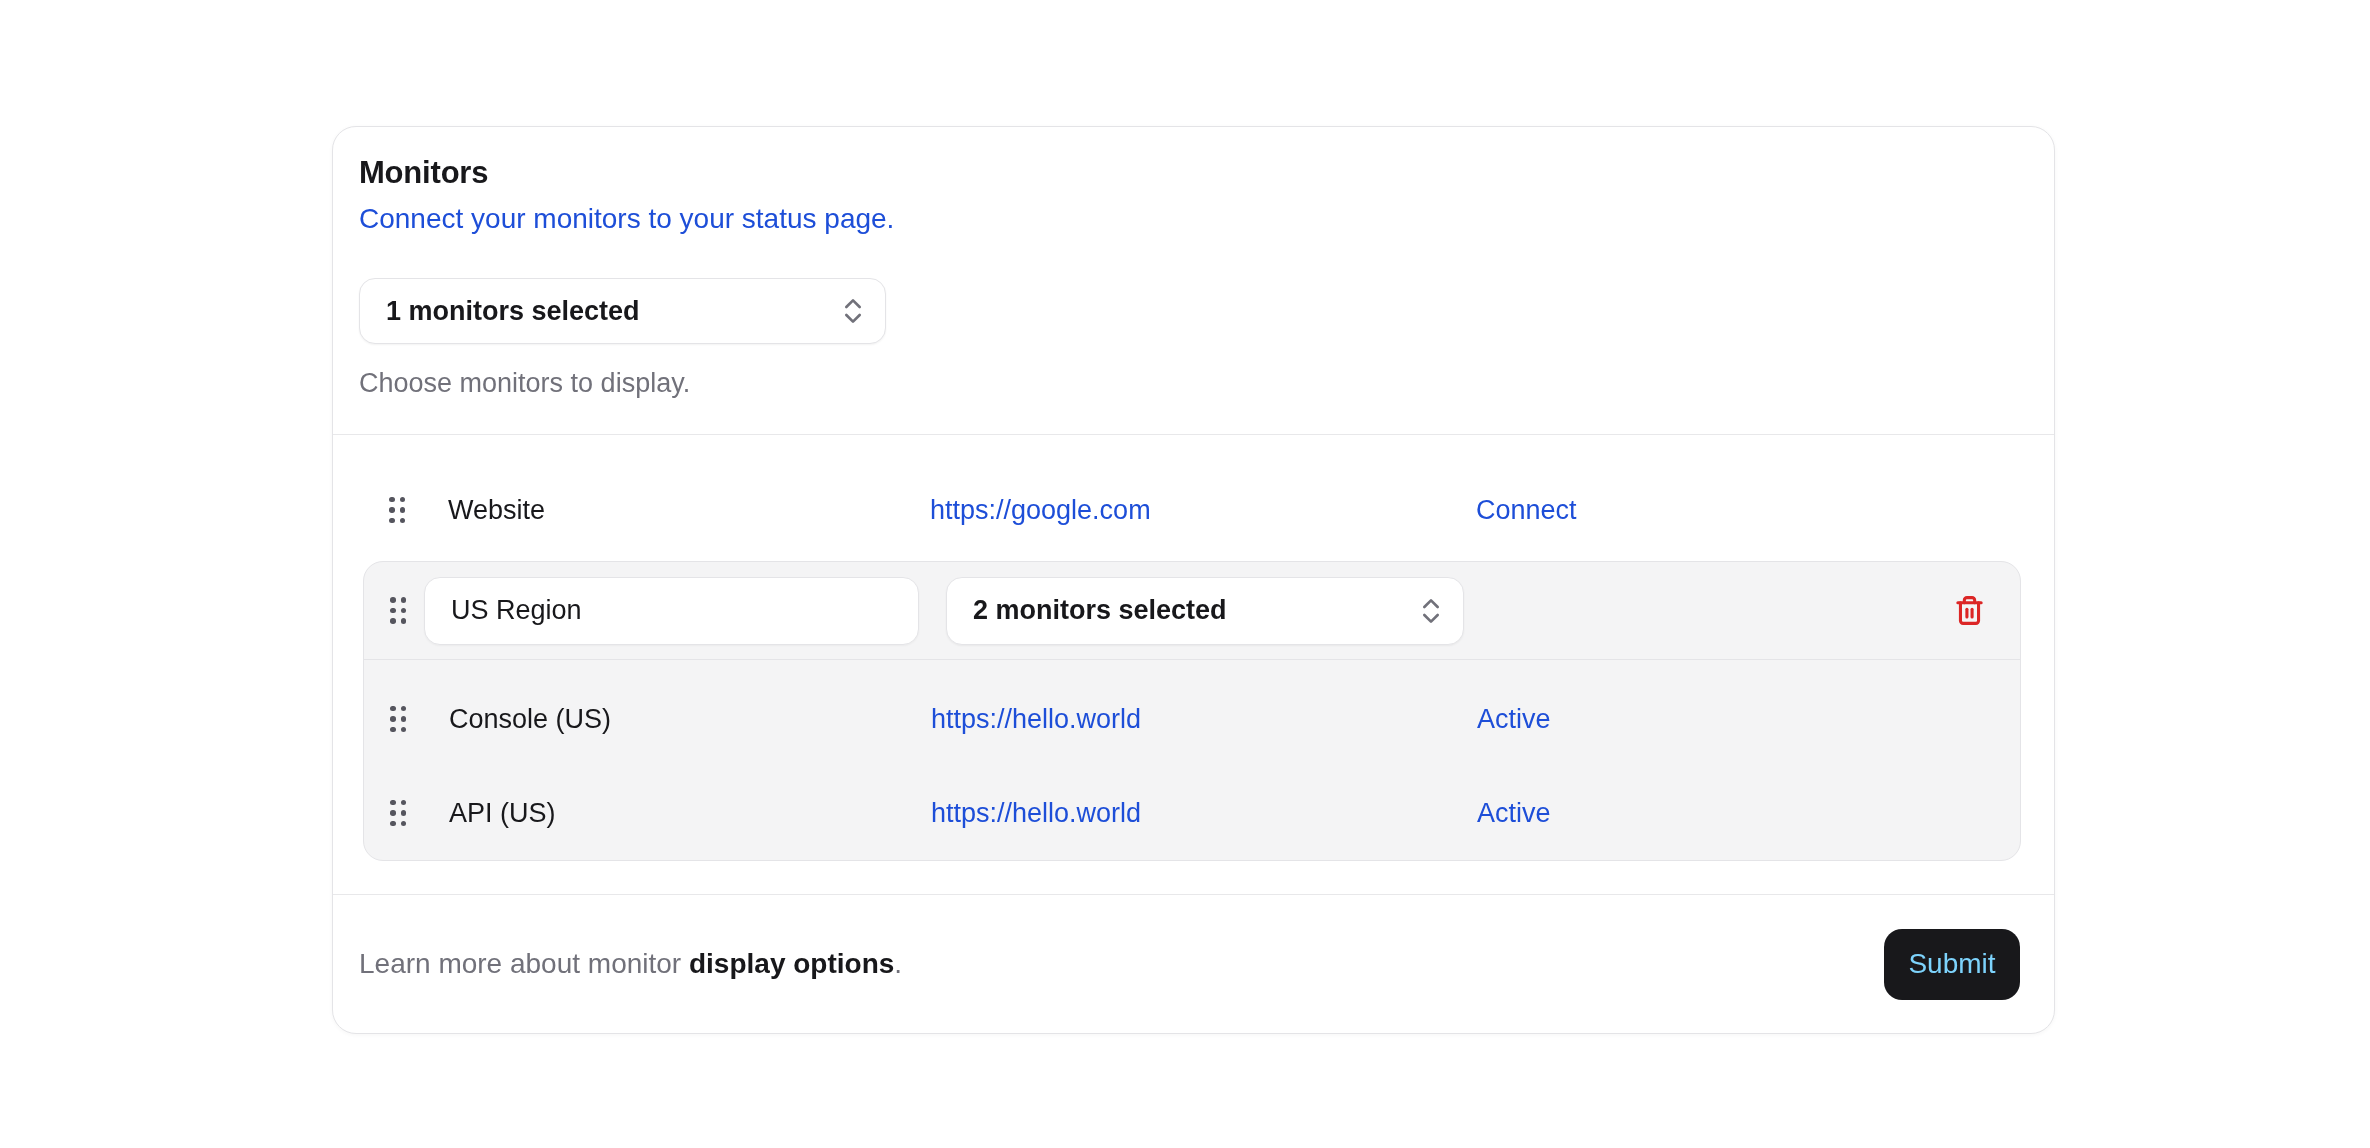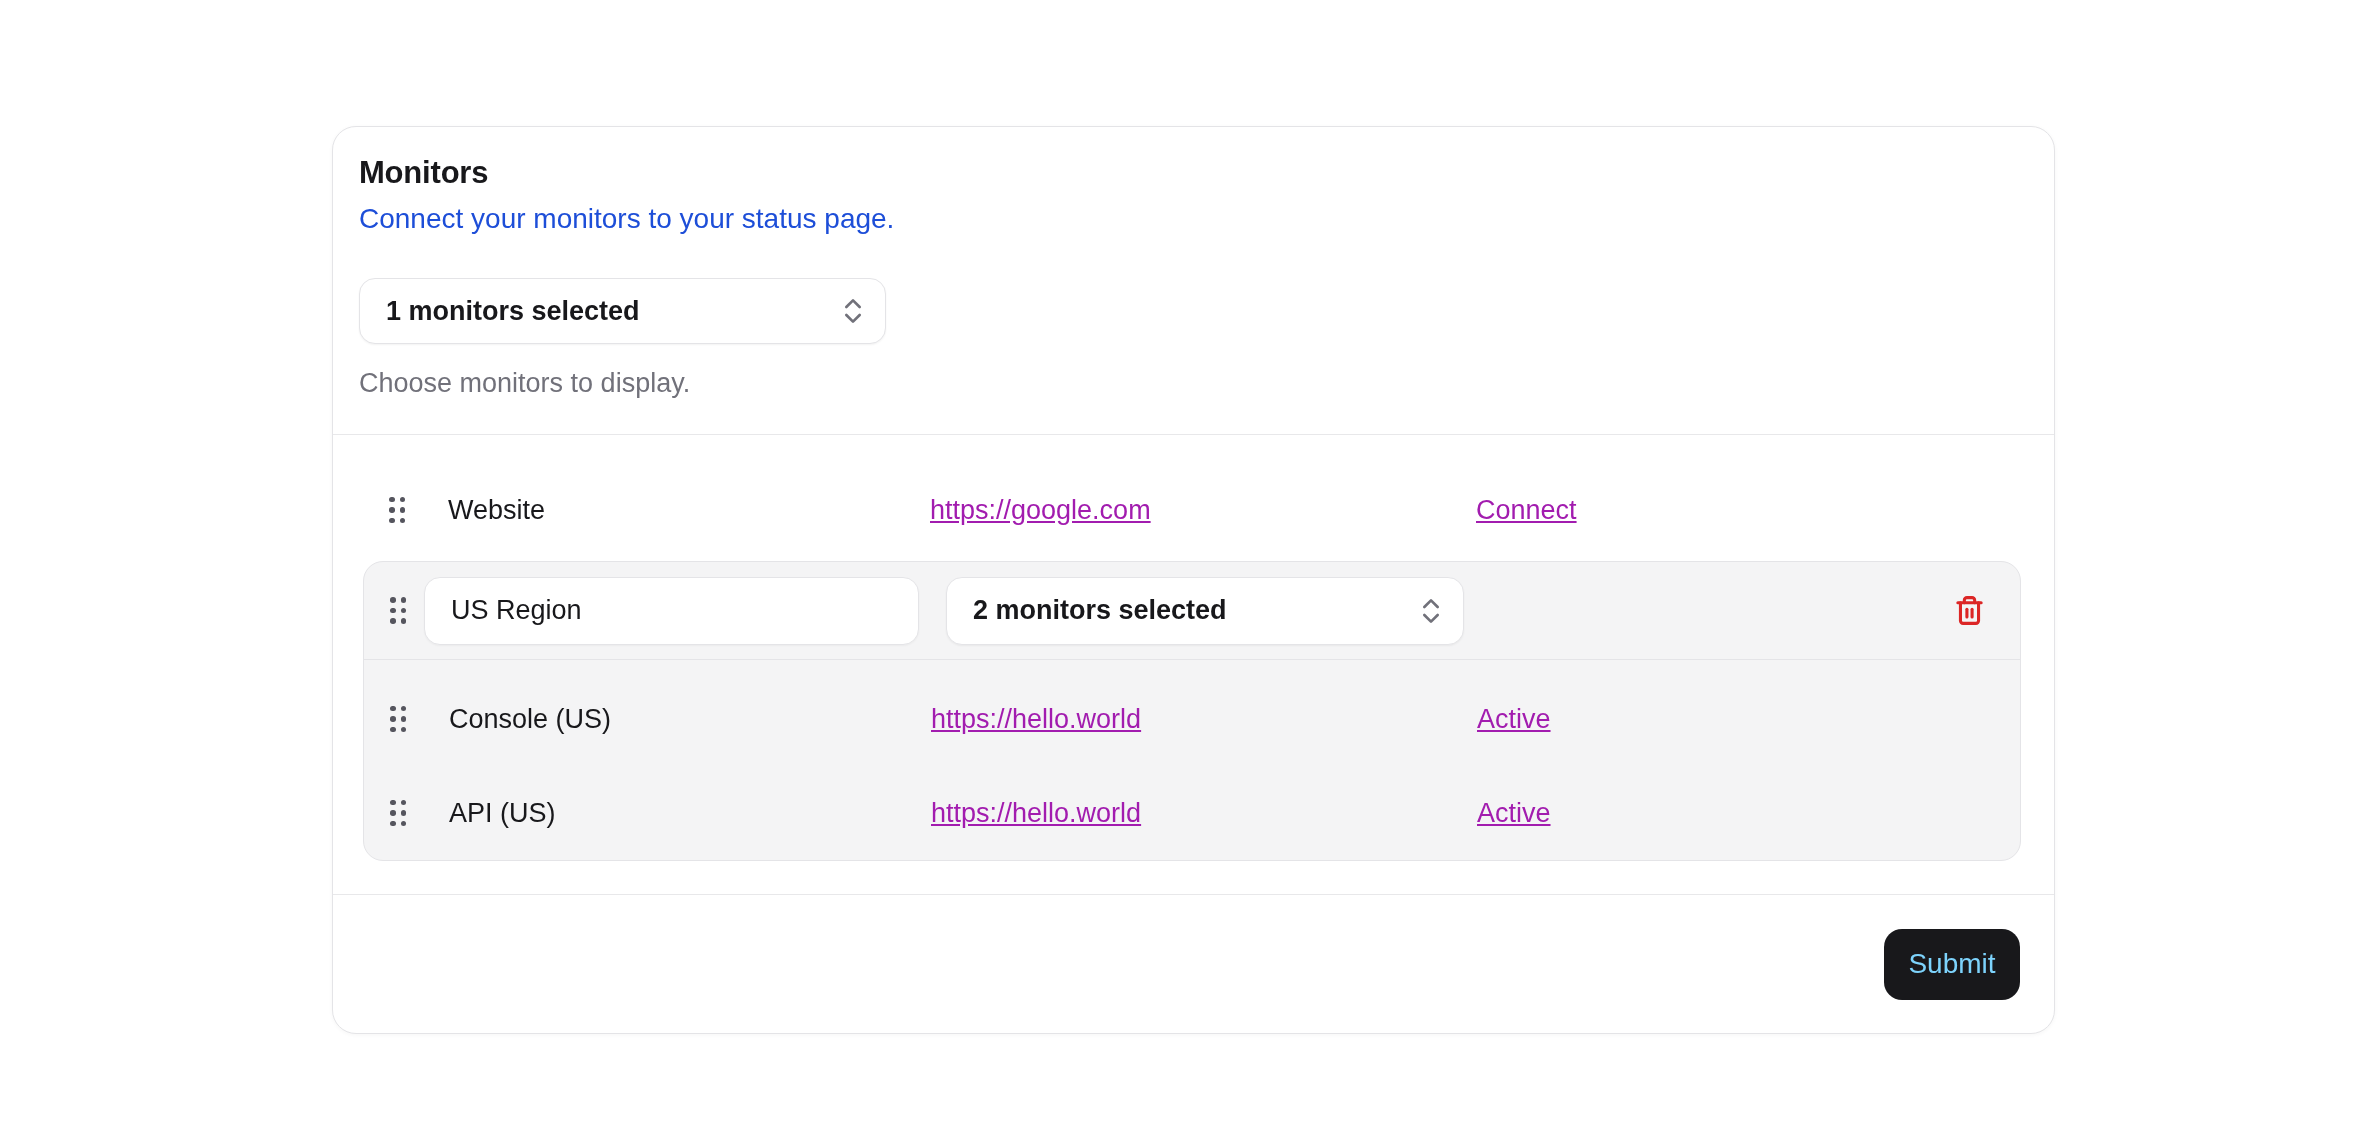--- a/index.html
+++ b/index.html
@@ -52,21 +52,21 @@
   .list-section { padding:30px 33px 33px 30px; }
 
   .monitor-row {
     display:grid;
     grid-template-columns:59px 482px 546px 1fr;
     align-items:center;
     padding-left:26px;
     height:90px;
   }
   .monitor-name { font-size:27px; color:#18181b; }
-  .monitor-url, .monitor-status { font-size:27px; color:#a21caf;text-decoration:underline; }
+  .monitor-url, .monitor-status { font-size:27px; color:#1d4ed8; }
 
   .drag-handle {
     display:grid;
     grid-template-columns:repeat(2,5.5px);
     grid-template-rows:repeat(3,5.5px);
     gap:5px;
     cursor:grab;
     width:16px;
   }
   .drag-handle i { background:#55555e; border-radius:50%; display:block; }
@@ -223,16 +223,17 @@
           <span class="monitor-name">API (US)</span>
           <span class="monitor-url">https://hello.world</span>
           <span class="monitor-status">Active</span>
         </div>
       </div>
     </div>
 
   </div>
 
   <div class="card-footer">
+    <div class="footer-text"><span>Learn more about monitor </span><span class="footer-link">display options</span><span>.</span></div>
     <button class="submit-btn">Submit</button>
   </div>
 
 </div>
 
 </body></html>

